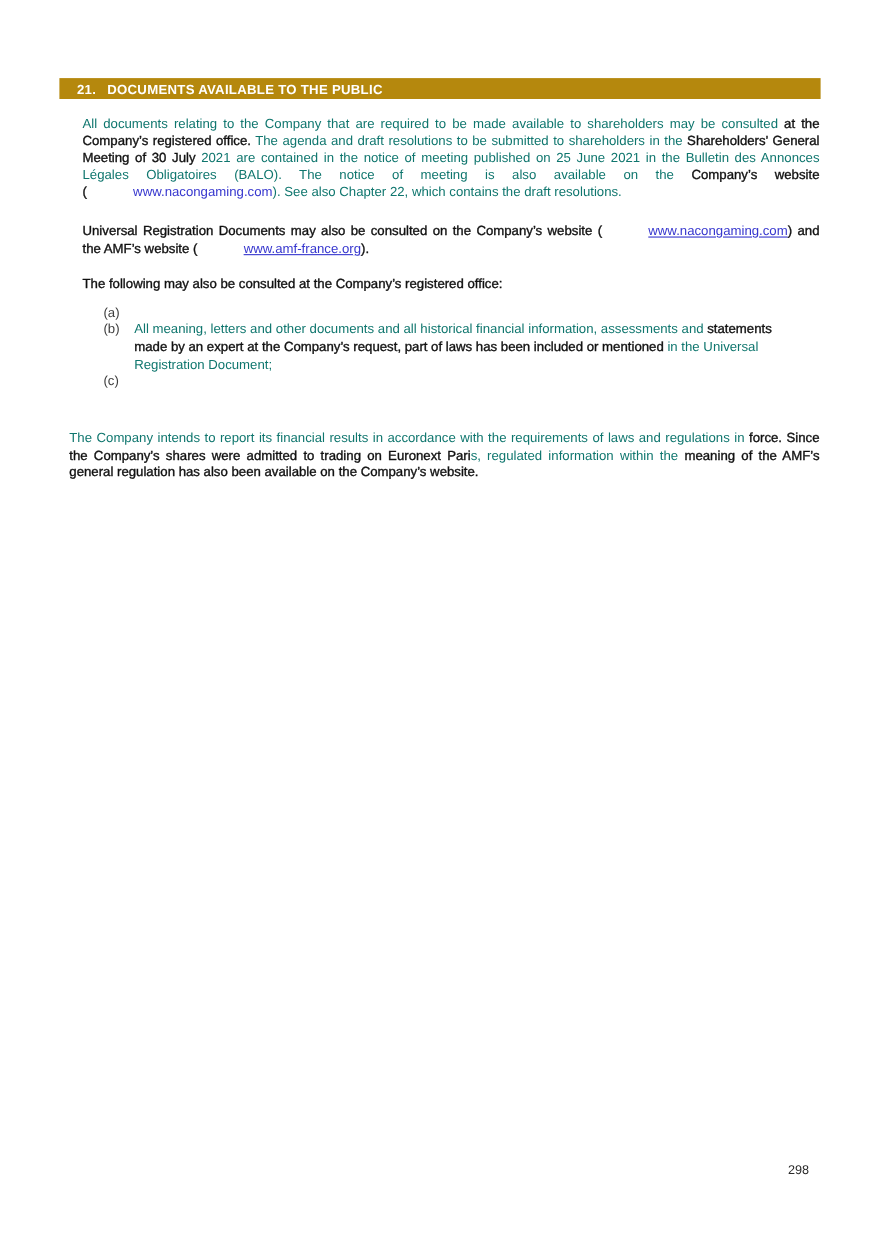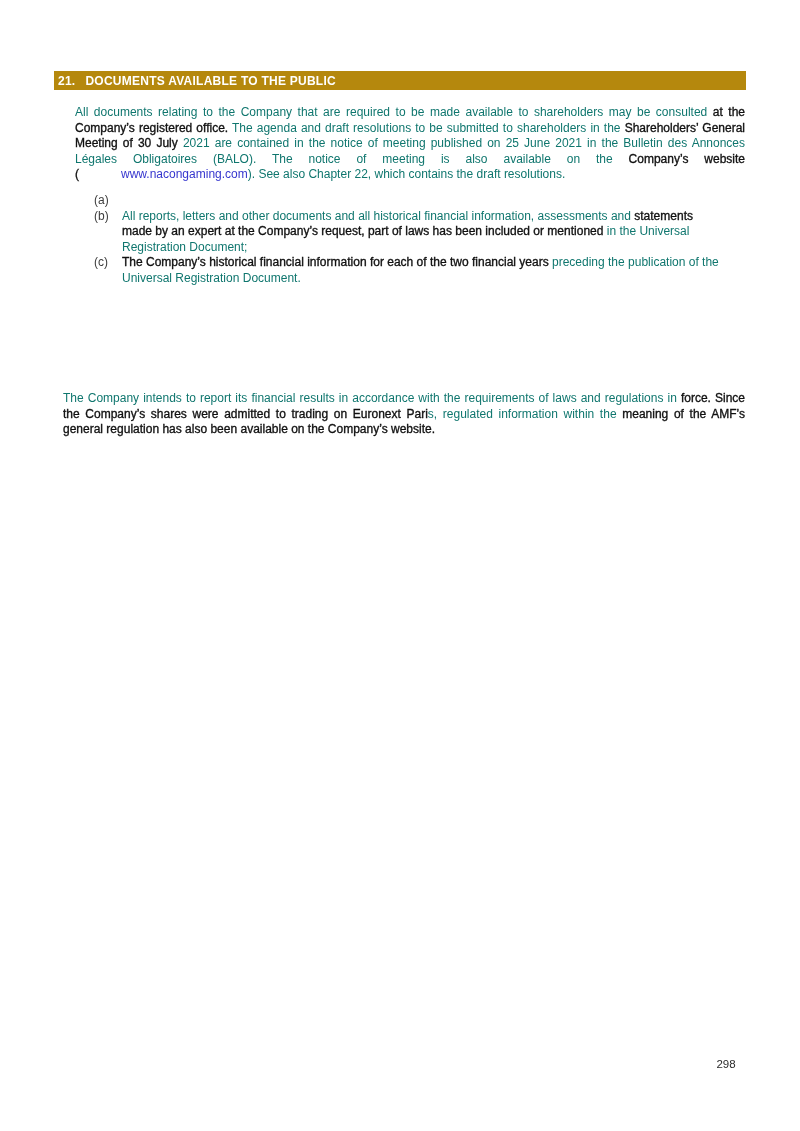--- a/index.html
+++ b/index.html
@@ -6,21 +6,21 @@
   body {
     width:800px; height:1131px; position:relative;
     background:#ffffff;
     font-family:"Liberation Sans", sans-serif;
     -webkit-font-smoothing: antialiased;
   }
   .header-bar {
     position:absolute; left:54px; top:71px; width:692px; height:19px;
     background:#B5880D; color:#ffffff;
     display:flex; align-items:center;
-    padding-left:4px; box-sizing:border-box;
+    padding-left:16px; box-sizing:border-box;
     font-weight:bold; font-size:12px; letter-spacing:0.25px;
     white-space:nowrap;
   }
   .h-num { margin-right:10px; }
   .main { position:absolute; left:75px; top:105px; width:670px; }
   .para { margin:0; font-size:12px; line-height:15.6px; color:#3d3d3d; }
   .just { text-align:justify; }
   .p2 { margin-top:20px; }
   .p3 { margin-top:17px; }
   .list { margin-top:10px; }
@@ -44,30 +44,31 @@
 </head>
 <body>
 
 <div class="header-bar" style="background: rgb(181, 136, 13);">
   <span class="h-num">21.</span>
   <span class="h-title">DOCUMENTS AVAILABLE TO THE PUBLIC</span>
 </div>
 
 <div class="main">
   <p class="para just"><span class="run normal">All documents relating to the Company that are required to be made available to shareholders may be consulted </span><span class="run heavy">at the Company’s registered office.</span><span class="run normal"> The agenda and draft resolutions to be submitted to shareholders in the </span><span class="run heavy">Shareholders’ General Meeting of 30 July</span><span class="run normal"> 2021 are contained in the notice of meeting published on 25 June 2021 in the Bulletin des Annonces Légales Obligatoires (BALO). The notice of meeting is also available on the </span><span class="run heavy">Company’s website (</span><a class="run link" href="#">www.nacongaming.com</a><span class="run normal">). See also Chapter 22, which contains the draft resolutions.</span></p>
+  <p class="para just p2"><span class="run heavy">Universal Registration Documents may also be consulted on the Company’s website (</span><a class="run linku" href="#">www.nacongaming.com</a><span class="run heavy">) and the AMF’s website (</span><a class="run linku" href="#">www.amf-france.org</a><span class="run heavy">).</span></p>
+  <p class="para p3"><span class="run heavy">The following may also be consulted at the Company’s registered office:</span></p>
   <div class="list">
     <div class="li">
       <span class="marker">(a)</span>
     </div>
     <div class="li">
       <span class="marker">(b)</span>
-      <span class="li-text"><span class="run normal">All reports, letters and other documents and all historical financial information, assessments and </span><span class="run heavy">statements made by an expert at the Company’s request, part of laws has been included or mentioned </span><span class="run normal">in the Universal Registration Document;</span></span>
+      <span class="li-text"><span class="run normal">All meaning, letters and other documents and all historical financial information, assessments and </span><span class="run heavy">statements made by an expert at the Company’s request, part of laws has been included or mentioned </span><span class="run normal">in the Universal Registration Document;</span></span>
     </div>
     <div class="li">
       <span class="marker">(c)</span>
-      <span class="li-text"><span class="run heavy">The Company’s historical financial information for each of the two financial years</span><span class="run normal"> preceding the publication of the Universal Registration Document.</span></span>
     </div>
   </div>
 </div>
 
 <p class="para just p4"><span class="run normal">The Company intends to report its financial results in accordance with the requirements of laws and regulations in </span><span class="run heavy">force. Since the Company’s shares were admitted to trading on Euronext Pari</span><span class="run normal">s, regulated information within the </span><span class="run heavy">meaning of the AMF’s general regulation has also been available on the Company’s website.</span></p>
 
 <div class="page-number">298</div>
 
 </body></html>

